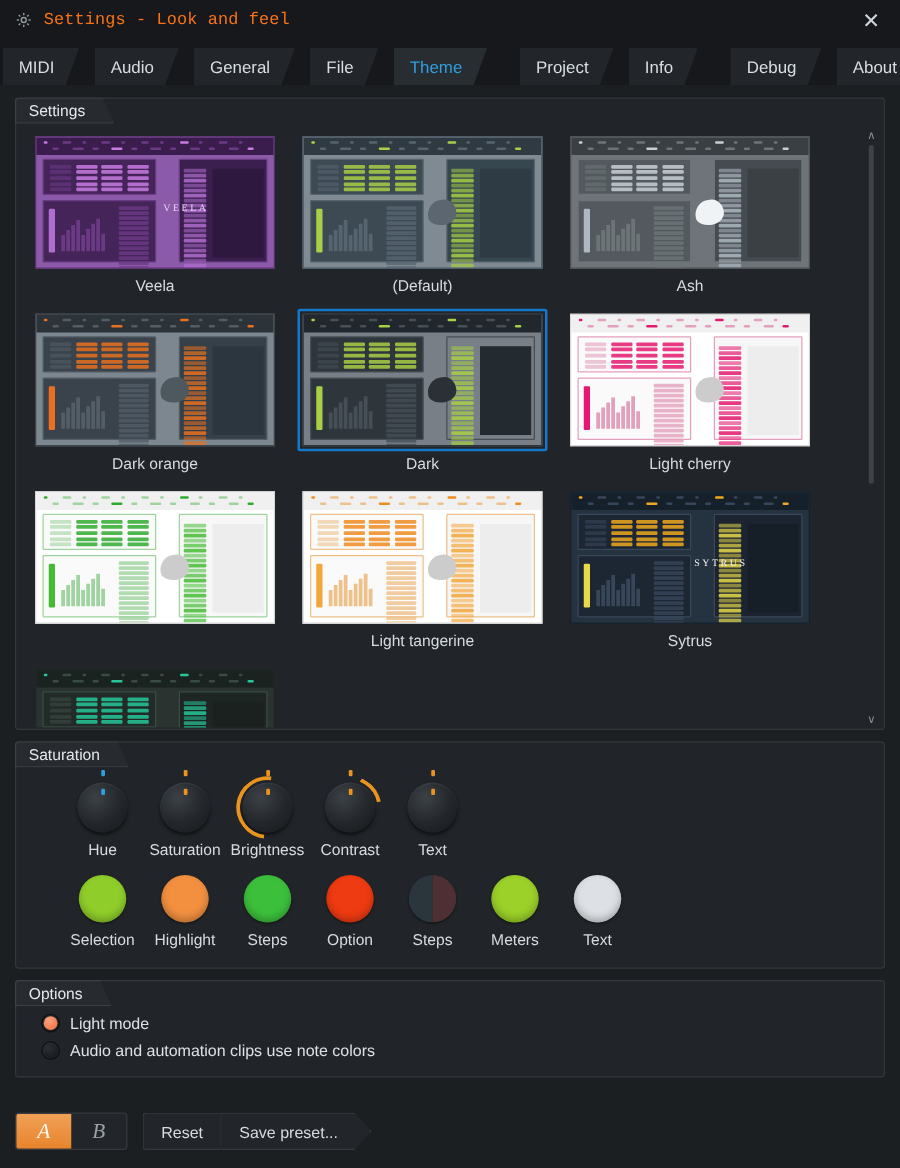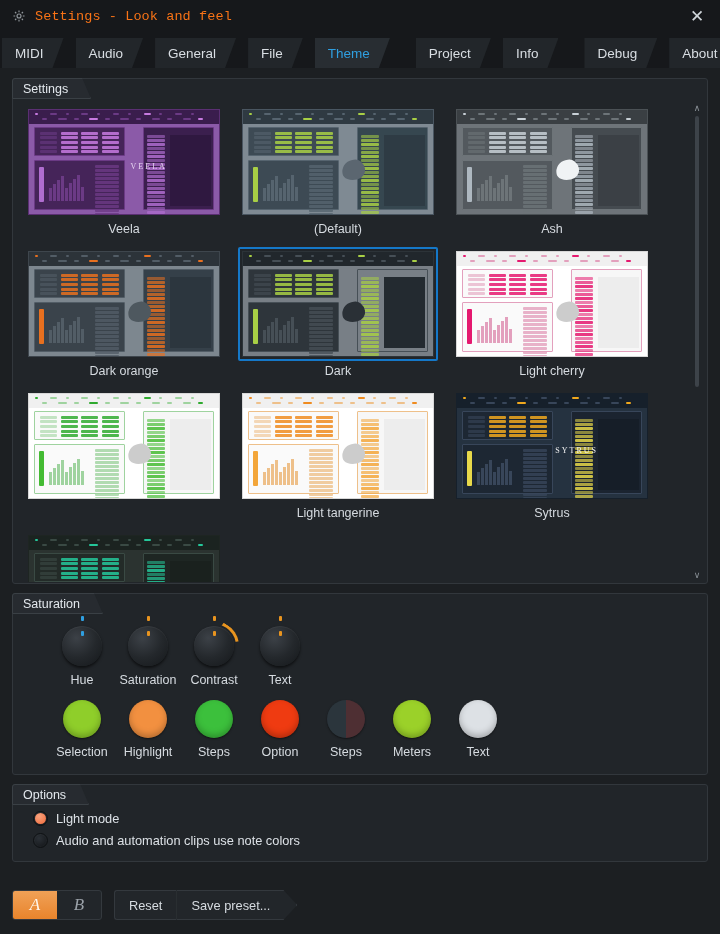--- a/index.html
+++ b/index.html
@@ -1431,20 +1431,28 @@
             <div class="knob">
               <div class="knob-tick" style="background: rgb(232, 148, 31);"></div>
               <div class="knob-dot" style="background: rgb(232, 148, 31);"></div>
             </div>
             <div class="knob-label">Saturation</div>
           </div>
           <div class="knob-cell">
             <div class="knob">
               <div class="knob-tick" style="background: rgb(232, 148, 31);"></div>
               <div class="knob-dot" style="background: rgb(232, 148, 31);"></div>
+              <div class="knob-arc" style="border-left-color: rgb(232, 148, 31); border-top-color: rgb(232, 148, 31); transform: rotate(-38deg);"></div>
+            </div>
+            <div class="knob-label">Brightness</div>
+          </div>
+          <div class="knob-cell">
+            <div class="knob">
+              <div class="knob-tick" style="background: rgb(232, 148, 31);"></div>
+              <div class="knob-dot" style="background: rgb(232, 148, 31);"></div>
               <div class="knob-arc" style="border-top-color: rgb(232, 148, 31); transform: rotate(34deg); clip-path: polygon(40% 0px, 100% 0px, 100% 40%, 40% 40%);"></div>
             </div>
             <div class="knob-label">Contrast</div>
           </div>
           <div class="knob-cell">
             <div class="knob">
               <div class="knob-tick" style="background: rgb(232, 148, 31);"></div>
               <div class="knob-dot" style="background: rgb(232, 148, 31);"></div>
             </div>
             <div class="knob-label">Text</div>

